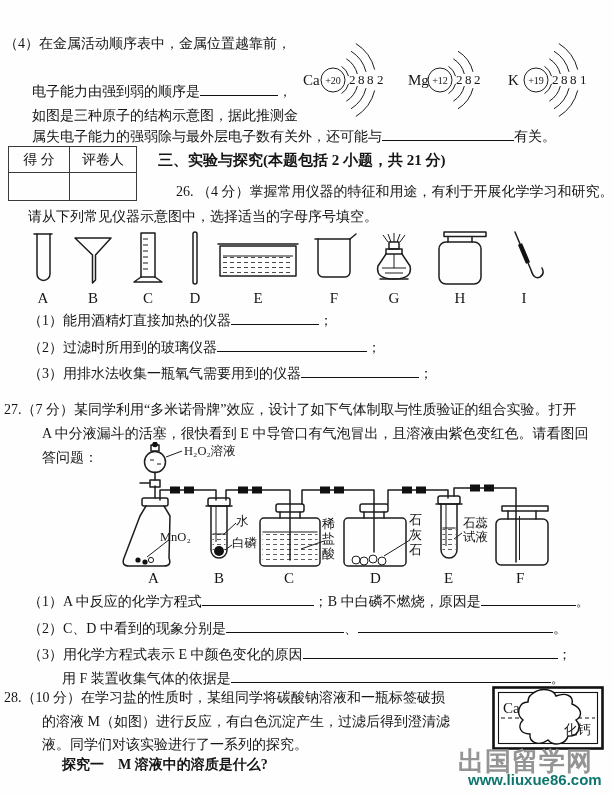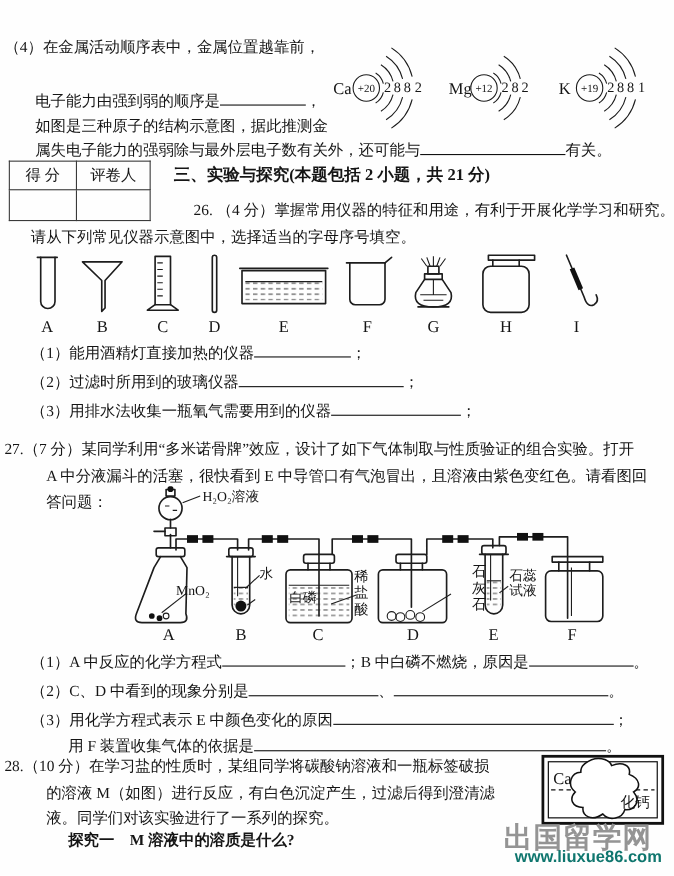--- a/index.html
+++ b/index.html
@@ -311,23 +311,23 @@
         <rect x="404" y="64" width="46" height="5" class="shape"></rect>
         <path class="shape" d="M410,69 v8 M438,69 v8"></path>
         <rect x="398" y="77" width="52" height="46" rx="5" class="shape"></rect>
         <line x1="421.5" y1="74" x2="421.5" y2="118" class="thin"></line>
       </g>
     </svg>
 
     <span class="dlabel" style="left:86px;top:2px;">H₂O₂溶液</span>
     <span class="dlabel" style="left:62px;top:88px;">MnO₂</span>
     <span class="dlabel" style="left:138px;top:72px;">水</span>
-    <span class="dlabel" style="left:134px;top:94px;margin-left:31px;">白磷</span>
+    <span class="dlabel" style="left:134px;top:94px;">白磷</span>
     <span class="vlabel" style="left:224px;top:74px;">稀盐酸</span>
-    <span class="vlabel" style="left:311px;top:70px;margin-left:20px;">石灰石</span>
+    <span class="vlabel" style="left:311px;top:70px;">石灰石</span>
     <span class="dlabel" style="left:365px;top:74px;">石蕊</span>
     <span class="dlabel" style="left:365px;top:88px;">试液</span>
     <span class="dletter" style="left:50px;top:128px;">A</span>
     <span class="dletter" style="left:116px;top:128px;">B</span>
     <span class="dletter" style="left:186px;top:128px;">C</span>
     <span class="dletter" style="left:272px;top:128px;">D</span>
     <span class="dletter" style="left:346px;top:128px;">E</span>
     <span class="dletter" style="left:418px;top:128px;">F</span>
   </div>
 

